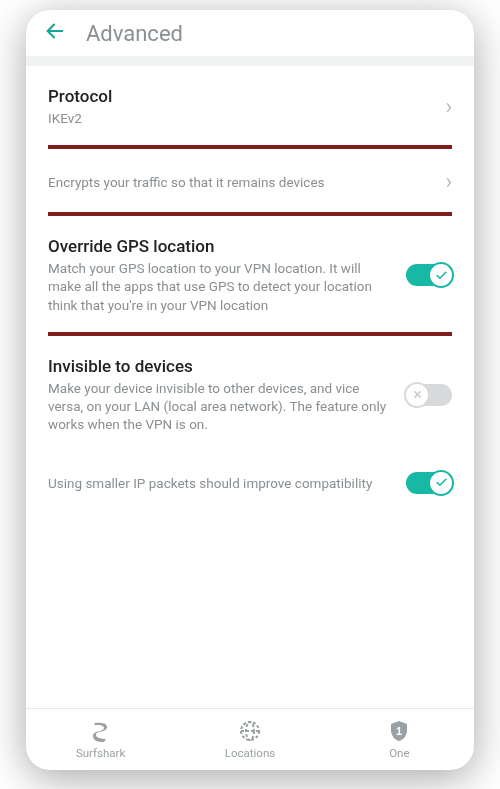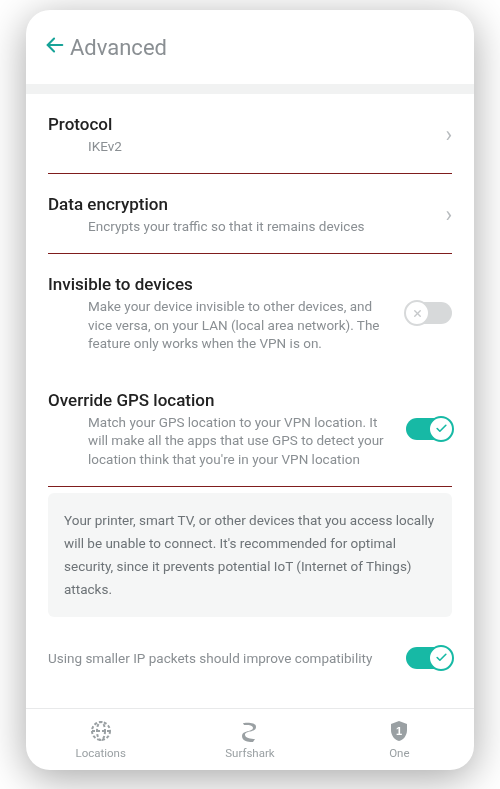--- a/index.html
+++ b/index.html
@@ -18,25 +18,25 @@
     width: 448px;
     height: 760px;
     background: #fff;
     border-radius: 24px;
     box-shadow: 0 8px 40px rgba(0,0,0,0.35);
     overflow: hidden;
     display: flex;
     flex-direction: column;
   }
   .header {
-    height: 74px;
+    height: 46px;
     display: flex;
     align-items: center;
     padding: 0 18px;
-    gap: 4px;
+    gap: 20px;
   }
   .back-arrow {
     color: #17a398;
     font-size: 22px;
     line-height: 1;
   }
   .header-title {
     font-size: 22px;
     color: #8a8f93;
     font-weight: 400;
@@ -45,38 +45,37 @@
     height: 10px;
     background: #f1f2f2;
   }
   .content {
     flex: 1;
     overflow: hidden;
     padding: 0 22px;
   }
   .row {
     padding: 20px 0 18px 0;
-    border-bottom: 1px solid #7f1d1d;
+    border-bottom: 4px solid #7f1d1d;
     display: flex;
     align-items: center;
     gap: 12px;
   }
   .row.noline { border-bottom: none; }
   .row-main { flex: 1; }
   .row-title {
     font-size: 17px;
     color: #222;
     font-weight: 500;
     margin-bottom: 3px;
   }
   .row-sub {
     font-size: 13.5px;
     color: #8a8f93;
     line-height: 1.35;
-    margin-left: 40px;
   }
   .chevron {
     color: #b8bcbf;
     font-size: 22px;
     flex-shrink: 0;
   }
   .toggle {
     width: 46px;
     height: 22px;
     border-radius: 11px;
@@ -158,94 +157,92 @@
     <div class="row">
       <div class="row-main">
         <div class="row-title">Protocol</div>
         <div class="row-sub">IKEv2</div>
       </div>
       <span class="chevron">›</span>
     </div>
 
     <div class="row">
       <div class="row-main">
-        <div class="row-title">Data encryption</div>
         <div class="row-sub">Encrypts your traffic so that it remains devices</div>
       </div>
       <span class="chevron">›</span>
+    </div>
+
+    <div class="row">
+      <div class="row-main">
+        <div class="row-title">Override GPS location</div>
+        <div class="row-sub">Match your GPS location to your VPN location. It will make all the apps that use GPS to detect your location think that you're in your VPN location</div>
+      </div>
+      <div class="toggle on">
+        <div class="knob">
+          <svg width="13" height="13" viewBox="0 0 24 24" fill="none" stroke="currentColor" stroke-width="3" stroke-linecap="round" stroke-linejoin="round">
+              <polyline points="20 6 9 17 4 12"></polyline>
+            </svg>
+        </div>
+      </div>
     </div>
 
     <div class="row noline">
       <div class="row-main">
         <div class="row-title">Invisible to devices</div>
         <div class="row-sub">Make your device invisible to other devices, and vice versa, on your LAN (local area network). The feature only works when the VPN is on.</div>
       </div>
       <div class="toggle off">
         <div class="knob">
           <svg width="11" height="11" viewBox="0 0 24 24" fill="none" stroke="currentColor" stroke-width="3" stroke-linecap="round">
               <line x1="18" y1="6" x2="6" y2="18"></line>
               <line x1="6" y1="6" x2="18" y2="18"></line>
             </svg>
         </div>
       </div>
     </div>
 
-    <div class="row">
-      <div class="row-main">
-        <div class="row-title">Override GPS location</div>
-        <div class="row-sub">Match your GPS location to your VPN location. It will make all the apps that use GPS to detect your location think that you're in your VPN location</div>
+
+    <div class="row noline" style="padding-bottom:0">
+      <div class="row-main">
+        <div class="cutoff">Using smaller IP packets should improve compatibility with some routers and mobile</div>
       </div>
       <div class="toggle on">
         <div class="knob">
           <svg width="13" height="13" viewBox="0 0 24 24" fill="none" stroke="currentColor" stroke-width="3" stroke-linecap="round" stroke-linejoin="round">
               <polyline points="20 6 9 17 4 12"></polyline>
             </svg>
         </div>
       </div>
     </div>
 
-    <div class="infobox">Your printer, smart TV, or other devices that you access locally will be unable to connect. It's recommended for optimal security, since it prevents potential IoT (Internet of Things) attacks.</div>
-
-    <div class="row noline" style="padding-bottom:0">
-      <div class="row-main">
-        <div class="cutoff">Using smaller IP packets should improve compatibility with some routers and mobile</div>
-      </div>
-      <div class="toggle on">
-        <div class="knob">
-          <svg width="13" height="13" viewBox="0 0 24 24" fill="none" stroke="currentColor" stroke-width="3" stroke-linecap="round" stroke-linejoin="round">
-              <polyline points="20 6 9 17 4 12"></polyline>
-            </svg>
-        </div>
-      </div>
-    </div>
-
   </div>
 
   <div class="navbar">
+    <div class="nav-item">
+      <span class="nav-icon">
+        <svg viewBox="0 0 24 24" fill="currentColor">
+            <path d="M5 4 C5 4 18 2 18 8 C18 14 7 11 7 16 C7 20 17 20 17 20 L15 23 C15 23 4 24 4 17 C4 11 15 13 15 9 C15 5 6 6 6 6 Z"></path>
+          </svg>
+      </span>
+      <span>Surfshark</span>
+    </div>
     <div class="nav-item">
       <span class="nav-icon">
         <svg viewBox="0 0 24 24" fill="none" stroke="currentColor" stroke-width="2">
             <circle cx="12" cy="12" r="9" stroke-dasharray="3 2"></circle>
             <ellipse cx="12" cy="12" rx="4" ry="9" stroke-dasharray="3 2"></ellipse>
             <line x1="3" y1="12" x2="21" y2="12" stroke-dasharray="3 2"></line>
           </svg>
       </span>
       <span>Locations</span>
     </div>
     <div class="nav-item">
       <span class="nav-icon">
         <svg viewBox="0 0 24 24" fill="currentColor">
-            <path d="M5 4 C5 4 18 2 18 8 C18 14 7 11 7 16 C7 20 17 20 17 20 L15 23 C15 23 4 24 4 17 C4 11 15 13 15 9 C15 5 6 6 6 6 Z"></path>
-          </svg>
-      </span>
-      <span>Surfshark</span>
-    </div>
-    <div class="nav-item">
-      <span class="nav-icon">
-        <svg viewBox="0 0 24 24" fill="currentColor">
             <path d="M12 2 L20 5 V11 C20 17 16 21 12 22 C8 21 4 17 4 11 V5 Z"></path>
             <text x="12" y="16" text-anchor="middle" fill="#fff" font-size="11" font-weight="bold" font-family="sans-serif">1</text>
           </svg>
       </span>
       <span>One</span>
     </div>
   </div>
 
 </div>
 

